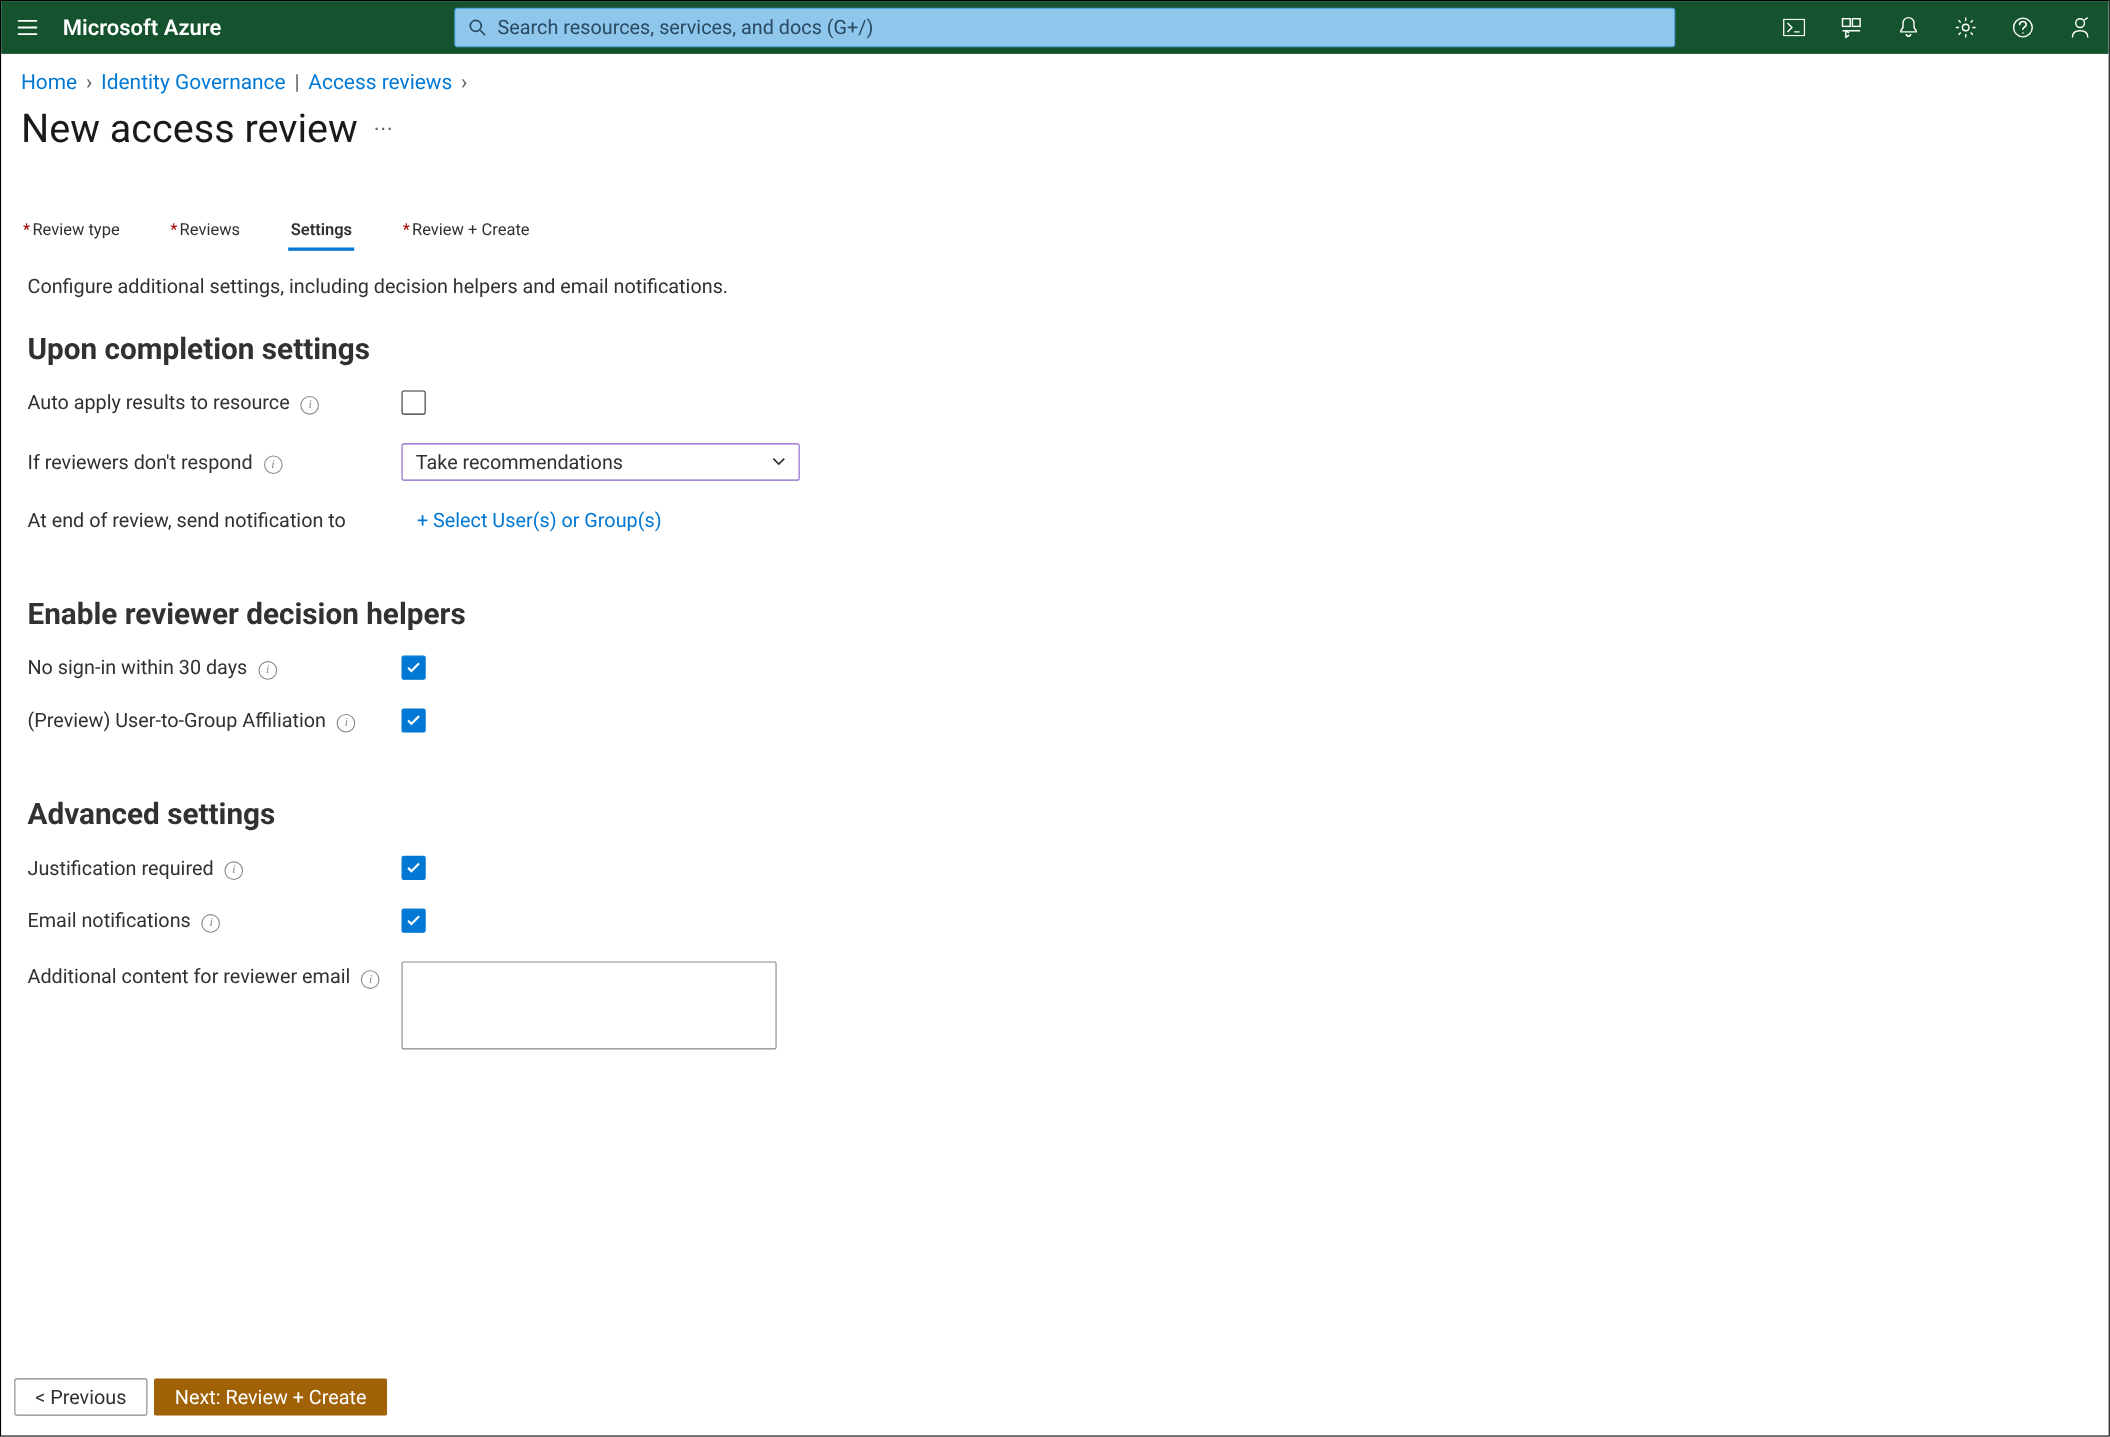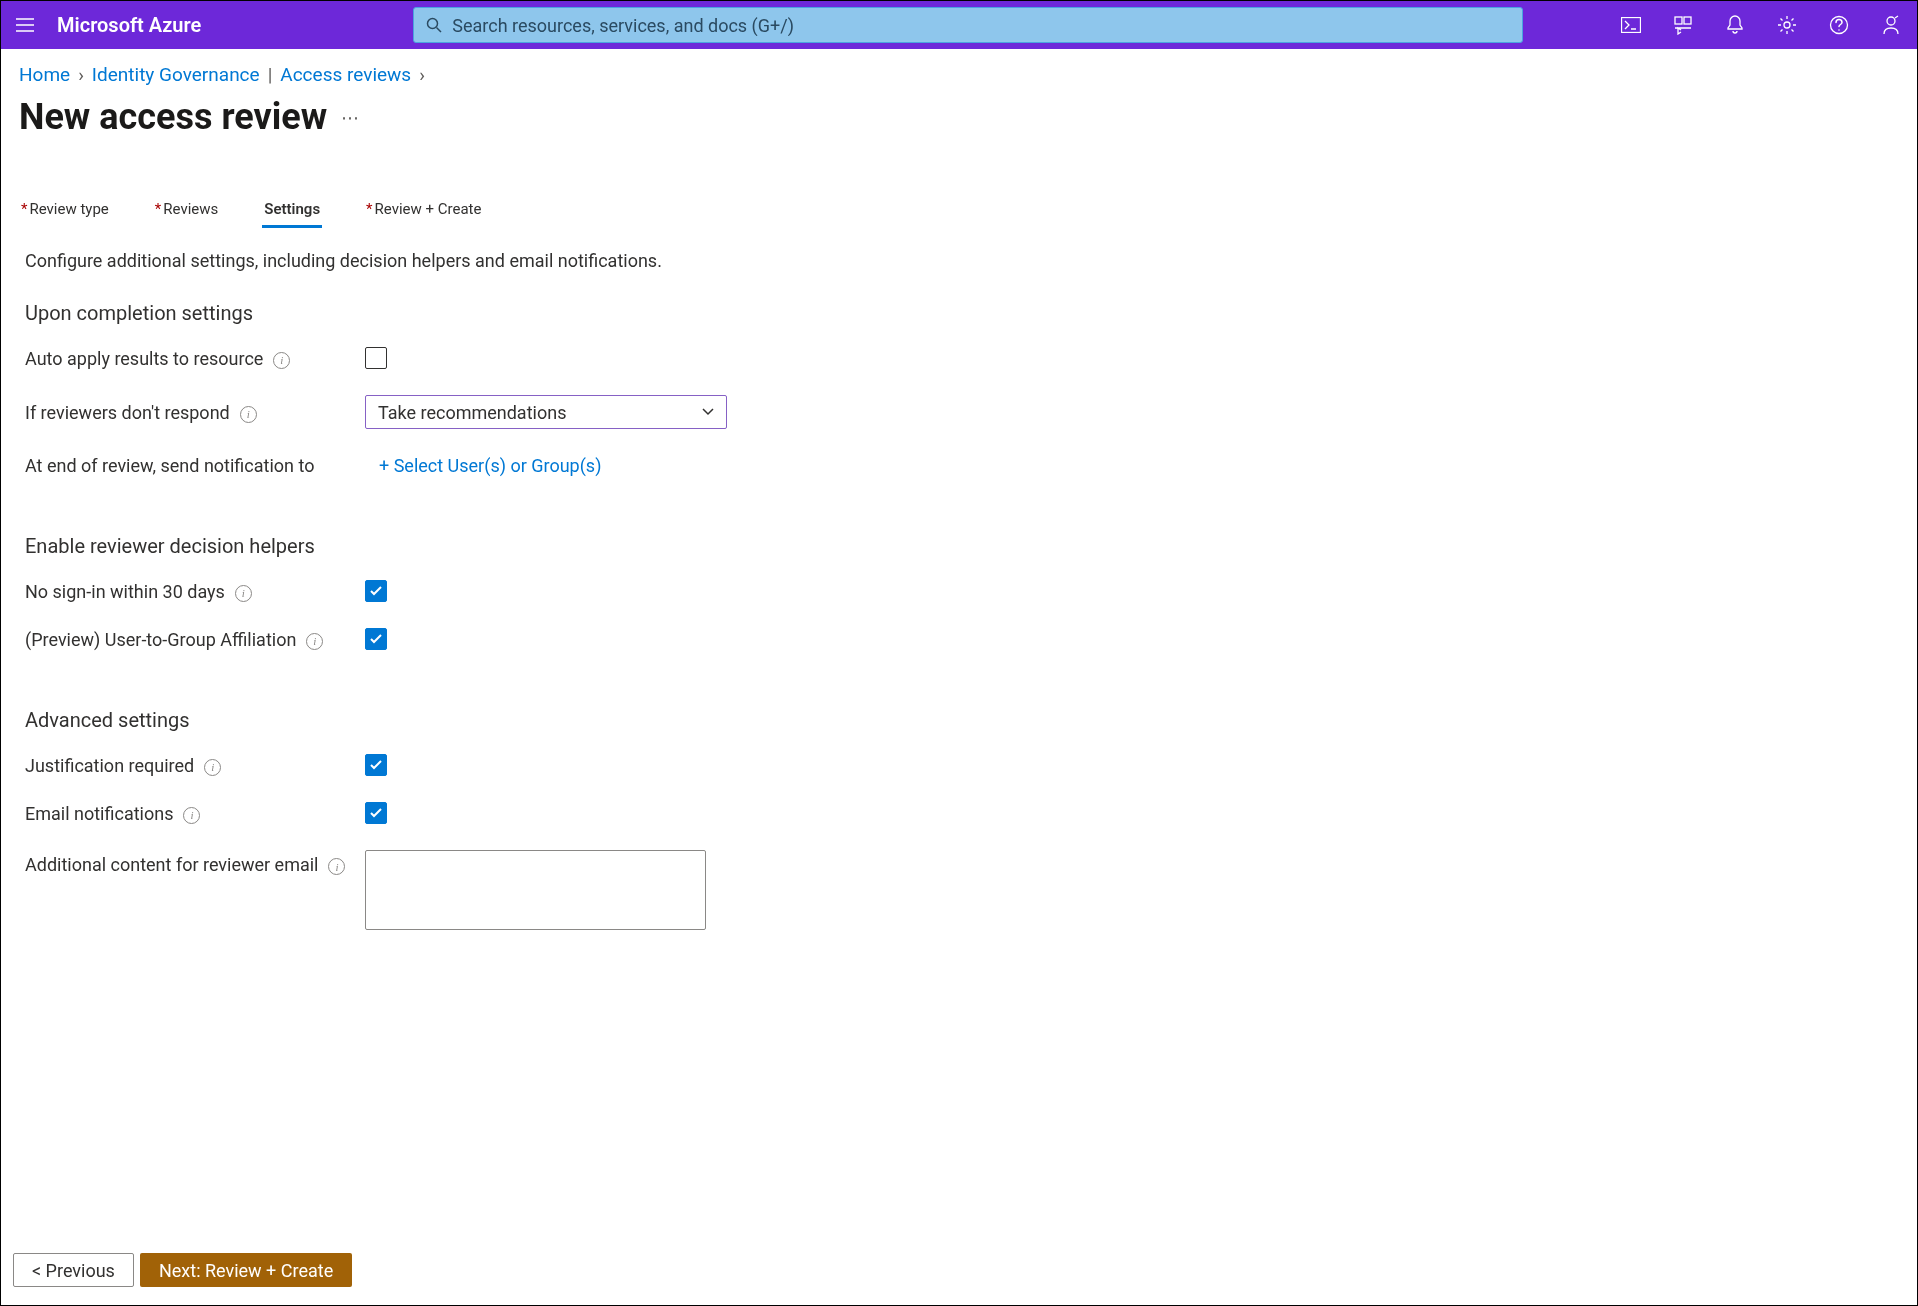--- a/index.html
+++ b/index.html
@@ -1,40 +1,40 @@
 <!DOCTYPE html>
 <html><head>
 <meta charset="utf-8">
 <style>
 *{box-sizing:border-box;margin:0;padding:0;font-family:"Segoe UI",-apple-system,BlinkMacSystemFont,Roboto,sans-serif}
 body{background:#fff;color:#323130;width:1918px;height:1306px;overflow:hidden;border:1px solid #000}
-.topbar{height:48px;background:#6d28d9;display:flex;align-items:center;color:#fff}
+.topbar{height:48px;background:#14532d;display:flex;align-items:center;color:#fff}
 .hamburger{width:48px;height:48px;display:flex;align-items:center;justify-content:center;cursor:pointer}
 .brand{font-weight:600;font-size:20px;padding-left:8px;padding-right:32px;white-space:nowrap}
 .search-wrap{flex:0 0 auto;margin-left:180px;width:1110px}
 .search{width:100%;height:36px;background:#8ec6ec;border:1px solid #4ba3e0;border-radius:3px;display:flex;align-items:center;padding:0 12px;color:#2a4a61}
 .search svg{margin-right:10px;flex-shrink:0}
 .search-input{flex:1;background:transparent;border:none;outline:none;font-size:18px;color:#2a4a61}
 .search-input::placeholder{color:#2a4a61}
 .topbar-right{margin-left:auto;display:flex;align-items:center;height:100%}
 .topbar-icon{width:52px;height:48px;display:flex;align-items:center;justify-content:center;cursor:pointer}
 .page{padding:8px 0 0 18px;position:relative;height:calc(100% - 48px)}
 .breadcrumb{font-size:19px;color:#605e5c;display:flex;align-items:center;gap:8px;margin:6px 0 10px 0}
 .breadcrumb a{color:#0078d4;text-decoration:none}
 .breadcrumb .sep{color:#605e5c}
 .page-title-row{display:flex;align-items:center;gap:14px;margin-bottom:62px}
-.page-title{font-size:36px;font-weight:700;color:#1b1a19}
+.page-title{font-size:36px;font-weight:400;color:#1b1a19}
 .ellipsis{color:#605e5c;font-size:18px;letter-spacing:2px;cursor:pointer}
 .tabs{display:flex;gap:42px;border-bottom:none;font-size:15px;color:#323130;margin-bottom:22px}
 .tab{padding:0 2px 10px 2px;cursor:pointer;position:relative;white-space:nowrap}
 .tab .req{color:#a80000;margin-right:2px}
 .tab.active{font-weight:600}
 .tab.active::after{content:"";position:absolute;left:0;right:0;bottom:0;height:3px;background:#0078d4}
 .intro{font-size:18px;color:#323130;margin:0 0 30px 6px}
-.section-head{font-size:20px;font-weight:400;margin:18px 0 22px 6px}
+.section-head{font-size:27px;font-weight:700;margin:18px 0 22px 6px}
 .section-head.tight{margin-top:58px}
 .form-row{display:flex;align-items:center;margin:0 0 26px 6px;font-size:18px;color:#323130}
 .form-label{width:340px;display:flex;align-items:flex-end;gap:10px}
 .info-icon{width:17px;height:17px;border:1px solid #8a8886;border-radius:50%;display:inline-flex;align-items:center;justify-content:center;font-size:11px;color:#8a8886;cursor:default}
 .info-icon::before{content:"i";font-style:italic;font-family:serif}
 .form-control{display:flex;align-items:center}
 .cb{width:22px;height:22px;border:1px solid #323130;border-radius:2px;cursor:pointer;display:inline-flex;align-items:center;justify-content:center}
 .cb.checked{background:#0078d4;border-color:#0078d4}
 .cb.checked svg{display:block}
 .cb svg{display:none}

